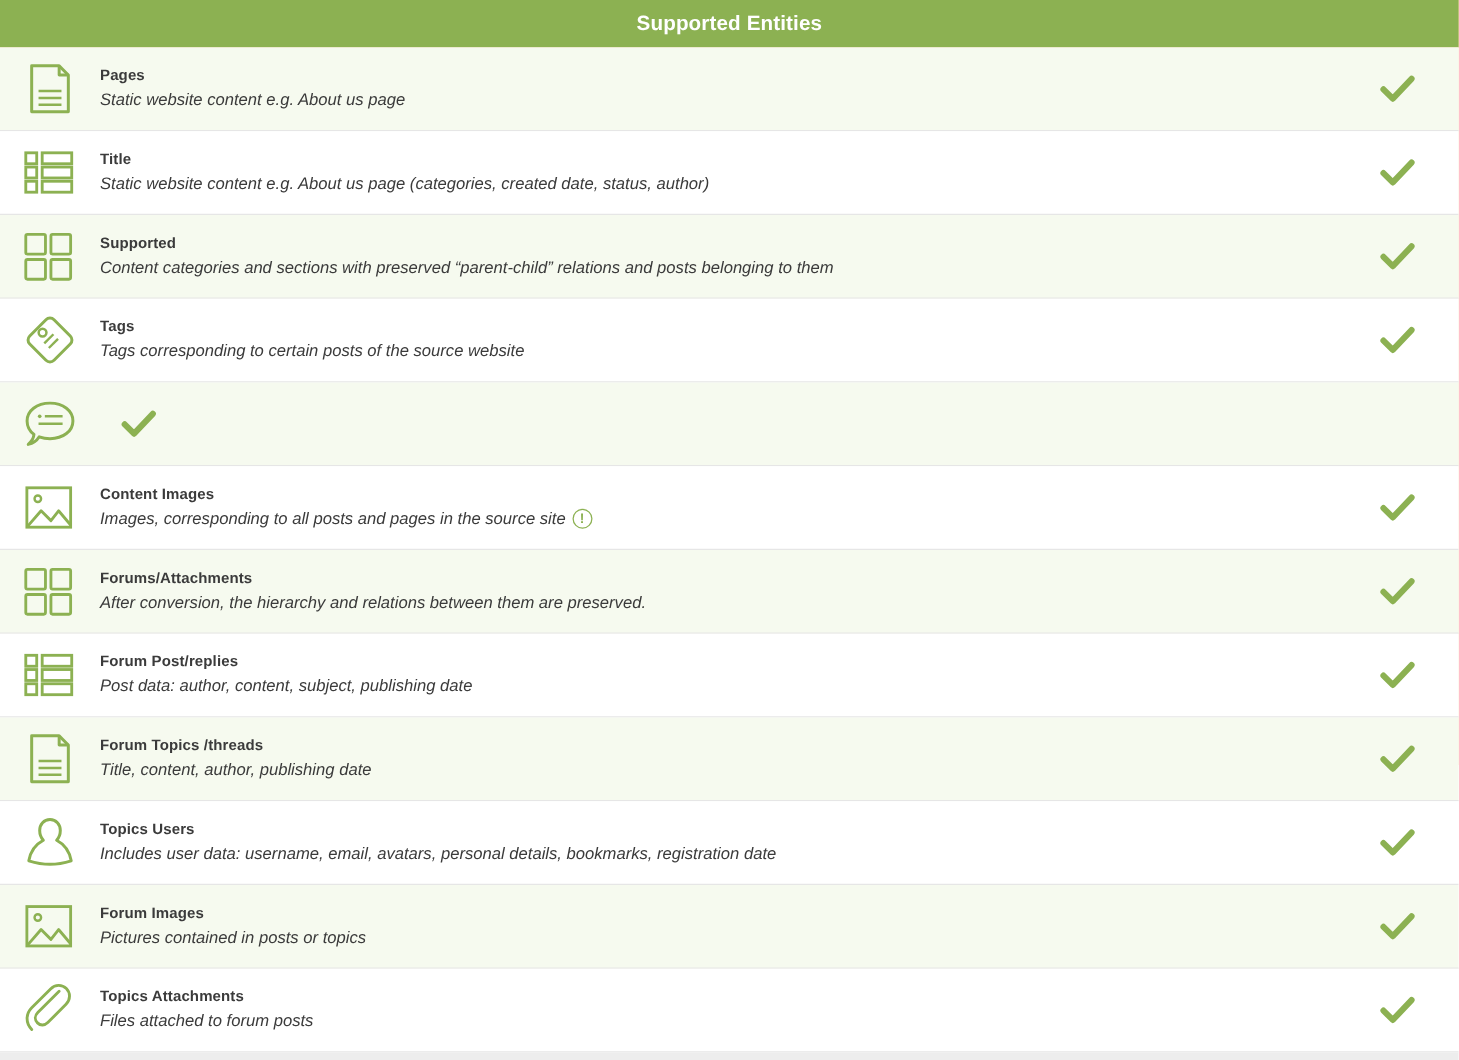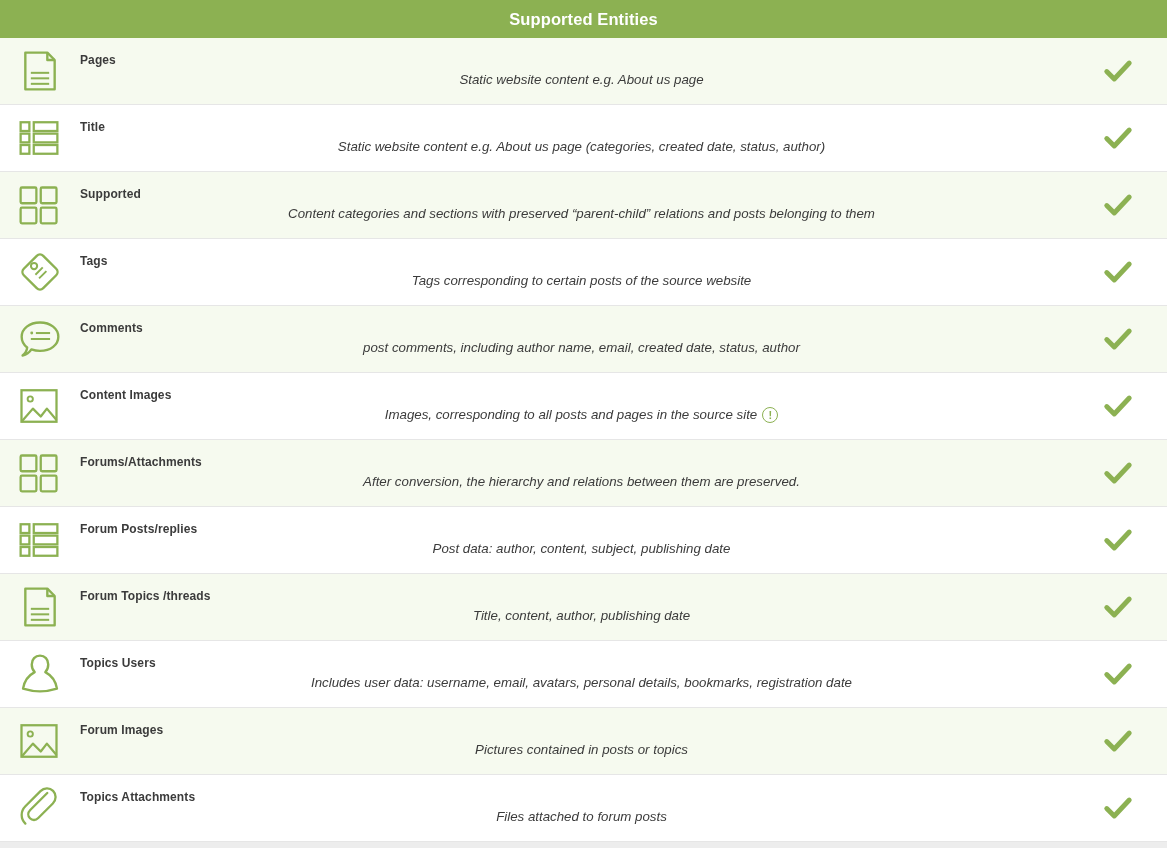--- a/index.html
+++ b/index.html
@@ -65,21 +65,20 @@
   }
   .entity-desc {
     font-size: 13.3px;
     font-style: italic;
     color: #3b3b3b;
     line-height: 1.45;
     margin-top: 2px;
     display: flex;
     align-items: center;
     gap: 5px;
-    justify-content: center;
   }
   .info-badge {
     display: inline-flex;
     align-items: center;
     justify-content: center;
     width: 16px;
     height: 16px;
     border: 1.4px solid #8cb152;
     border-radius: 50%;
     color: #8cb152;
@@ -203,26 +202,20 @@
       </div>
       <div class="row alt" style="background: rgb(246, 250, 239);">
         <div class="icon-cell">
           <svg viewBox="0 0 48 48" width="44" height="44">
     <path d="M24 6 C35.6 6 44 12.7 44 21.5 C44 30.3 35.6 37 24 37 C20.6 37 17.4 36.4 14.6 35.4 C12.5 38.8 9 41.2 5 42 C8 39.4 9.8 36.3 10 33.3 C6.3 30.4 4 26.2 4 21.5 C4 12.7 12.4 6 24 6 Z" fill="none" stroke="#8cb152" stroke-width="2.6" stroke-linejoin="round"></path>
     <circle cx="15" cy="17.5" r="1.6" fill="#8cb152"></circle>
     <line x1="19.5" y1="17.5" x2="35" y2="17.5" stroke="#8cb152" stroke-width="2.2"></line>
     <line x1="14" y1="24" x2="35" y2="24" stroke="#8cb152" stroke-width="2.2"></line>
   </svg>
         </div>
-        <div class="text-cell">
-          <div class="entity-title">Comments</div>
-          <div class="entity-desc">
-            <span>post comments, including author name, email, created date, status, author</span>
-          </div>
-        </div>
         <div class="check-cell">
           <svg viewBox="0 0 32 32" width="30" height="30">
     <path d="M4 16.5 L12 24.5 L28 7.5" fill="none" stroke="#8cb152" stroke-width="5.2" stroke-linecap="round" stroke-linejoin="round"></path>
   </svg>
         </div>
       </div>
       <div class="row">
         <div class="icon-cell">
           <svg viewBox="0 0 48 48" width="42" height="42">
     <rect x="4" y="6" width="40" height="36" fill="none" stroke="#8cb152" stroke-width="2.6"></rect>
@@ -269,21 +262,21 @@
           <svg viewBox="0 0 48 48" width="42" height="42">
     <rect x="3" y="6" width="10" height="10" fill="none" stroke="#8cb152" stroke-width="2.6"></rect>
     <rect x="18" y="6" width="27" height="10" fill="none" stroke="#8cb152" stroke-width="2.6"></rect>
     <rect x="3" y="19" width="10" height="10" fill="none" stroke="#8cb152" stroke-width="2.6"></rect>
     <rect x="18" y="19" width="27" height="10" fill="none" stroke="#8cb152" stroke-width="2.6"></rect>
     <rect x="3" y="32" width="10" height="10" fill="none" stroke="#8cb152" stroke-width="2.6"></rect>
     <rect x="18" y="32" width="27" height="10" fill="none" stroke="#8cb152" stroke-width="2.6"></rect>
   </svg>
         </div>
         <div class="text-cell">
-          <div class="entity-title">Forum Posts/replies</div>
+          <div class="entity-title">Forum Post/replies</div>
           <div class="entity-desc">
             <span>Post data: author, content, subject, publishing date</span>
           </div>
         </div>
         <div class="check-cell">
           <svg viewBox="0 0 32 32" width="30" height="30">
     <path d="M4 16.5 L12 24.5 L28 7.5" fill="none" stroke="#8cb152" stroke-width="5.2" stroke-linecap="round" stroke-linejoin="round"></path>
   </svg>
         </div>
       </div>

